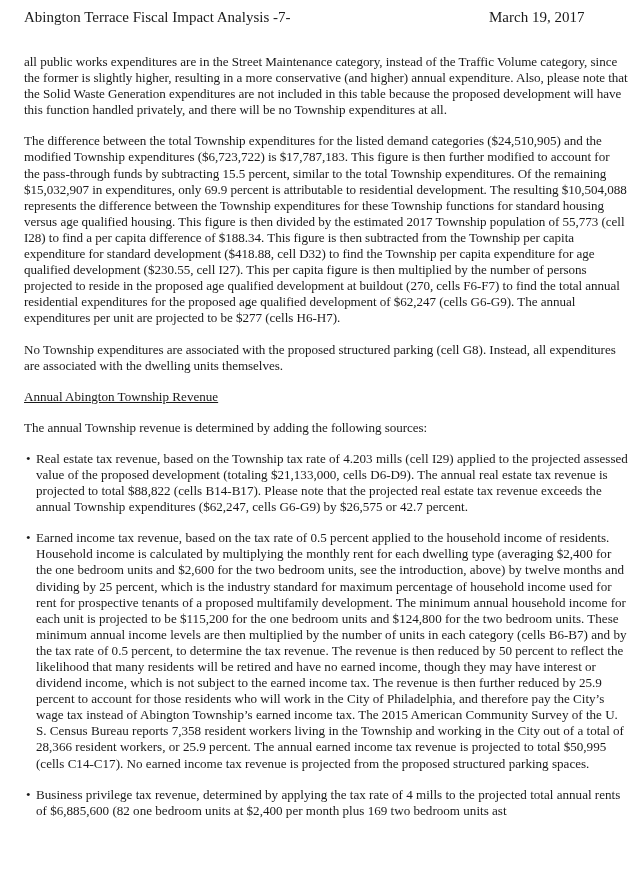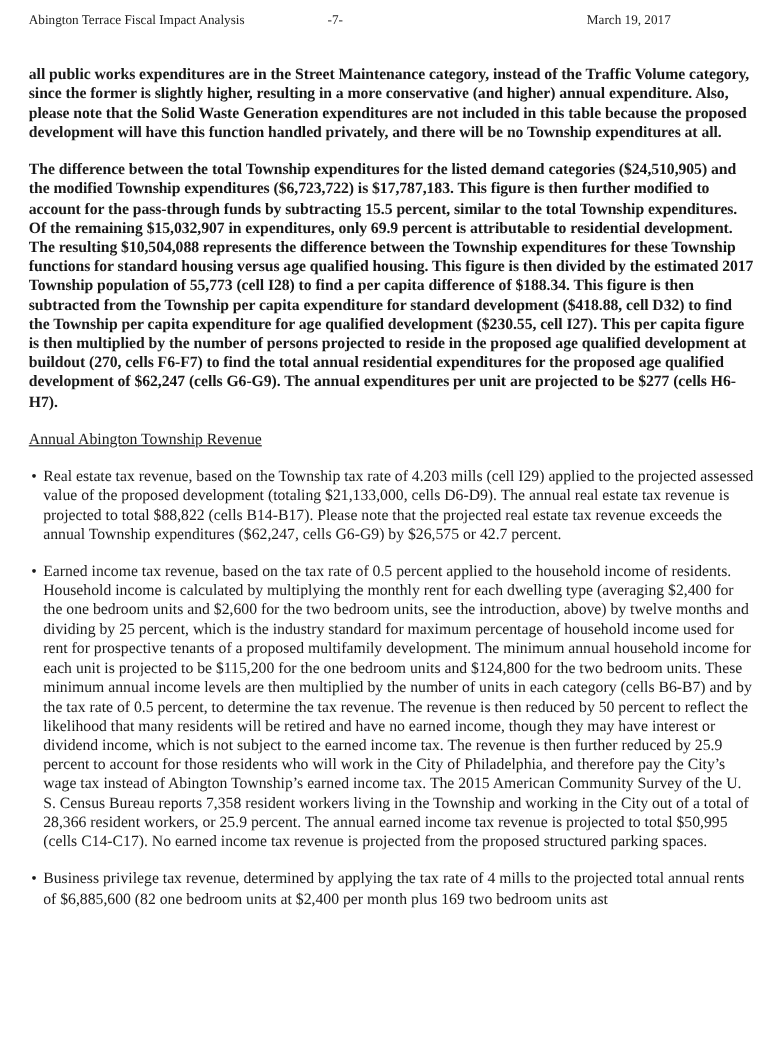--- a/index.html
+++ b/index.html
@@ -20,36 +20,35 @@
     .page {
       position: absolute;
       left: 24px;
       top: 0;
       width: 604px;
     }
     .header {
       position: relative;
       height: 17px;
       margin-top: 9px;
-      font-size: 11px;
+      font-size: 15px;
       line-height: 17px;
     }
     .header .left { position: absolute; left: 0; top: 0; }
     .header .center { position: absolute; left: 249px; top: 0; }
     .header .right { position: absolute; left: 465px; top: 0; }
     .content {
       position: absolute;
       top: 54px;
       left: 0;
       width: 604px;
     }
     p {
       margin: 0 0 15px 0;
       letter-spacing: -0.05px;
-      font-weight: bold;
     }
     .section-heading {
       text-decoration: underline;
       margin: 0 0 15px 0;
     }
     ul.bullets {
       list-style: none;
       margin: 0;
       padding: 0;
     }
@@ -70,22 +69,24 @@
 <div class="page">
   <div class="header">
     <span class="left">Abington Terrace Fiscal Impact Analysis</span>
     <span class="center">-7-</span>
     <span class="right">March 19, 2017</span>
   </div>
 
   <div class="content">
     <p>all public works expenditures are in the Street Maintenance category, instead of the Traffic Volume category, since the former is slightly higher, resulting in a more conservative (and higher) annual expenditure.  Also, please note that the Solid Waste Generation expenditures are not included in this table because the proposed development will have this function handled privately, and there will be no Township expenditures at all.</p>
     <p>The difference between the total Township expenditures for the listed demand categories ($24,510,905) and the modified Township expenditures ($6,723,722) is $17,787,183.  This figure is then further modified to account for the pass-through funds by subtracting 15.5 percent, similar to the total Township expenditures.  Of the remaining $15,032,907 in expenditures, only 69.9 percent is attributable to residential development.  The resulting $10,504,088 represents the difference between the Township expenditures for these Township functions for standard housing versus age qualified  housing.  This figure is then divided by the estimated 2017 Township population of 55,773 (cell I28) to find a per capita difference of $188.34.  This figure is then subtracted from the Township per capita expenditure for standard development ($418.88, cell D32) to find the Township per capita expenditure for age qualified development ($230.55, cell I27).  This per capita figure is then multiplied by the number of persons projected to reside in the proposed age qualified development at buildout (270, cells F6-F7) to find the total annual residential expenditures for the proposed age qualified development of $62,247 (cells G6-G9). The annual expenditures per unit are projected to be $277 (cells H6-H7).</p>
+    <p>No Township expenditures are associated with the proposed structured parking (cell G8).  Instead, all expenditures are associated with the dwelling units themselves.</p>
 
     <div class="section-heading">Annual Abington Township Revenue</div>
+    <p>The annual Township revenue is determined by adding the following sources:</p>
 
     <ul class="bullets">
       <li>
         <span class="bullet">•</span>
         <span>Real estate tax revenue, based on the Township tax rate of 4.203 mills (cell I29) applied to the projected assessed value of the proposed development (totaling $21,133,000, cells D6-D9).  The annual real estate tax revenue is projected to total $88,822 (cells B14-B17).  Please note that the projected real estate tax revenue exceeds the annual Township expenditures ($62,247, cells G6-G9) by $26,575 or 42.7 percent.</span>
       </li>
       <li>
         <span class="bullet">•</span>
         <span>Earned income tax revenue, based on the tax rate of 0.5 percent applied to the household income of residents.  Household income is calculated by multiplying the monthly rent for each dwelling type (averaging $2,400 for the one bedroom units and $2,600 for the two bedroom units, see the introduction, above) by twelve months and dividing by 25 percent, which is the industry standard for maximum percentage of household income used for rent for prospective tenants of a proposed multifamily development.  The minimum annual household income for each unit is projected to be $115,200 for the one bedroom units and $124,800 for the two bedroom units.  These minimum annual income levels are then multiplied by the number of units in each category (cells B6-B7) and by the tax rate of 0.5 percent, to determine the tax revenue.  The revenue is then reduced by 50 percent to reflect the likelihood that many residents will be retired and have no earned income, though they may have interest or dividend income, which is not subject to the earned income tax.  The revenue is then further reduced by 25.9 percent to account for those residents who will work in the City of Philadelphia, and therefore pay the City’s wage tax instead of Abington Township’s earned income tax.  The 2015 American Community Survey of the U. S. Census Bureau reports 7,358 resident workers living in the Township and working in the City out of a total of 28,366 resident workers, or 25.9 percent.  The annual earned income tax revenue is projected to total $50,995 (cells C14-C17).  No earned income tax revenue is projected from the proposed structured parking spaces.</span>
       </li>

